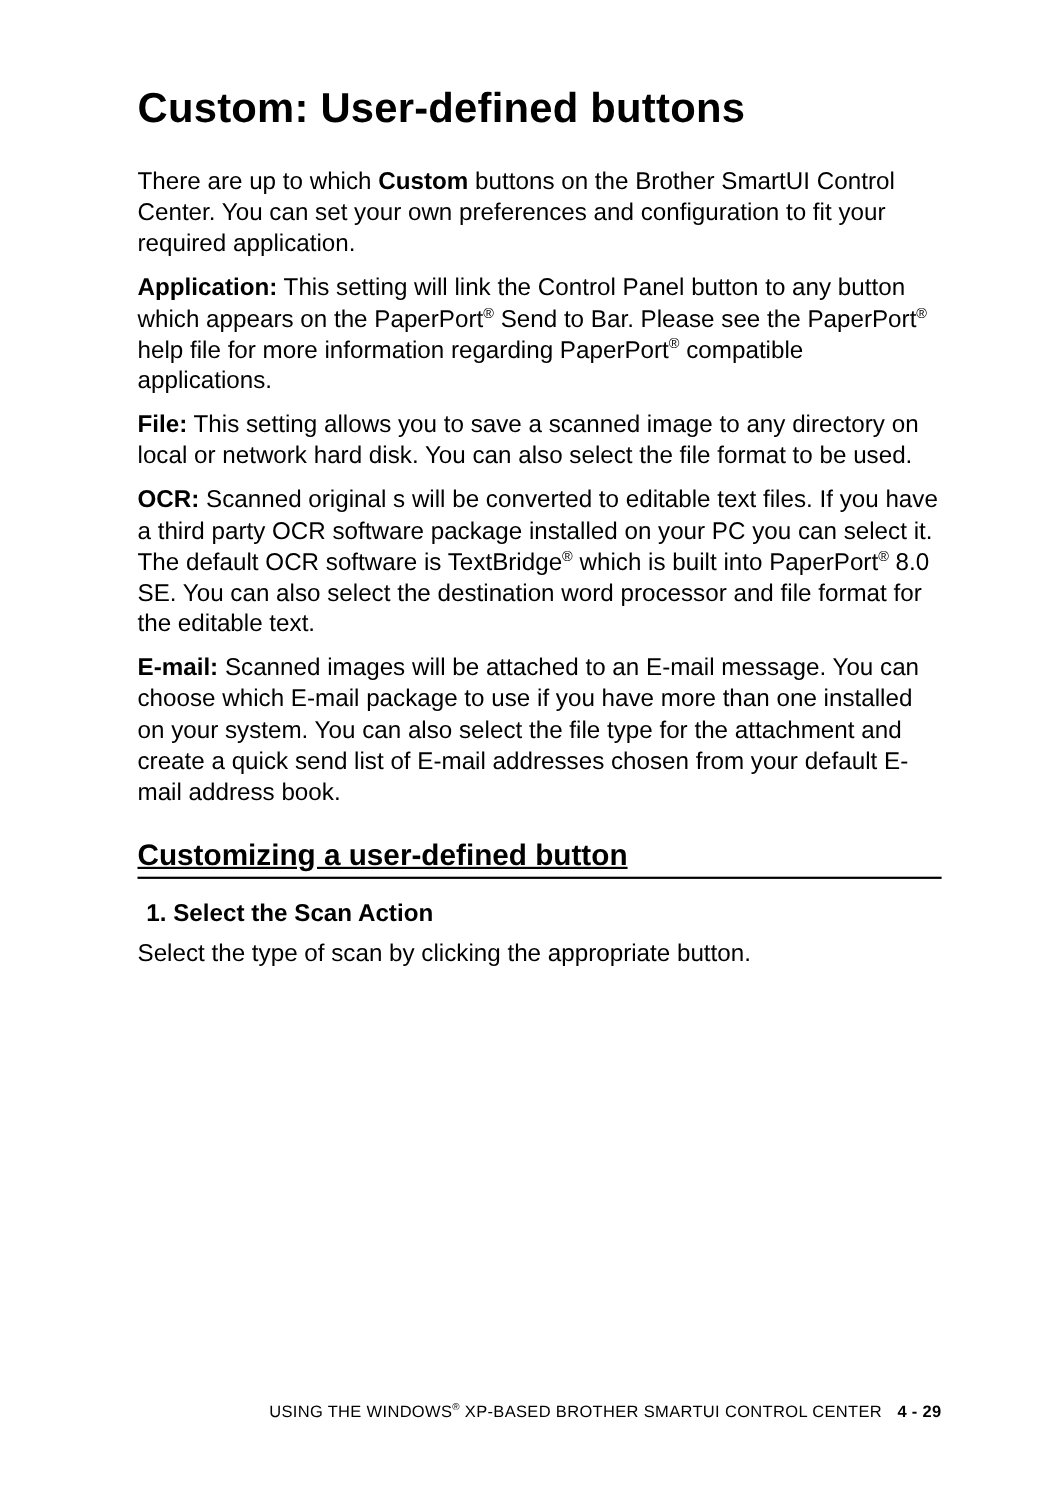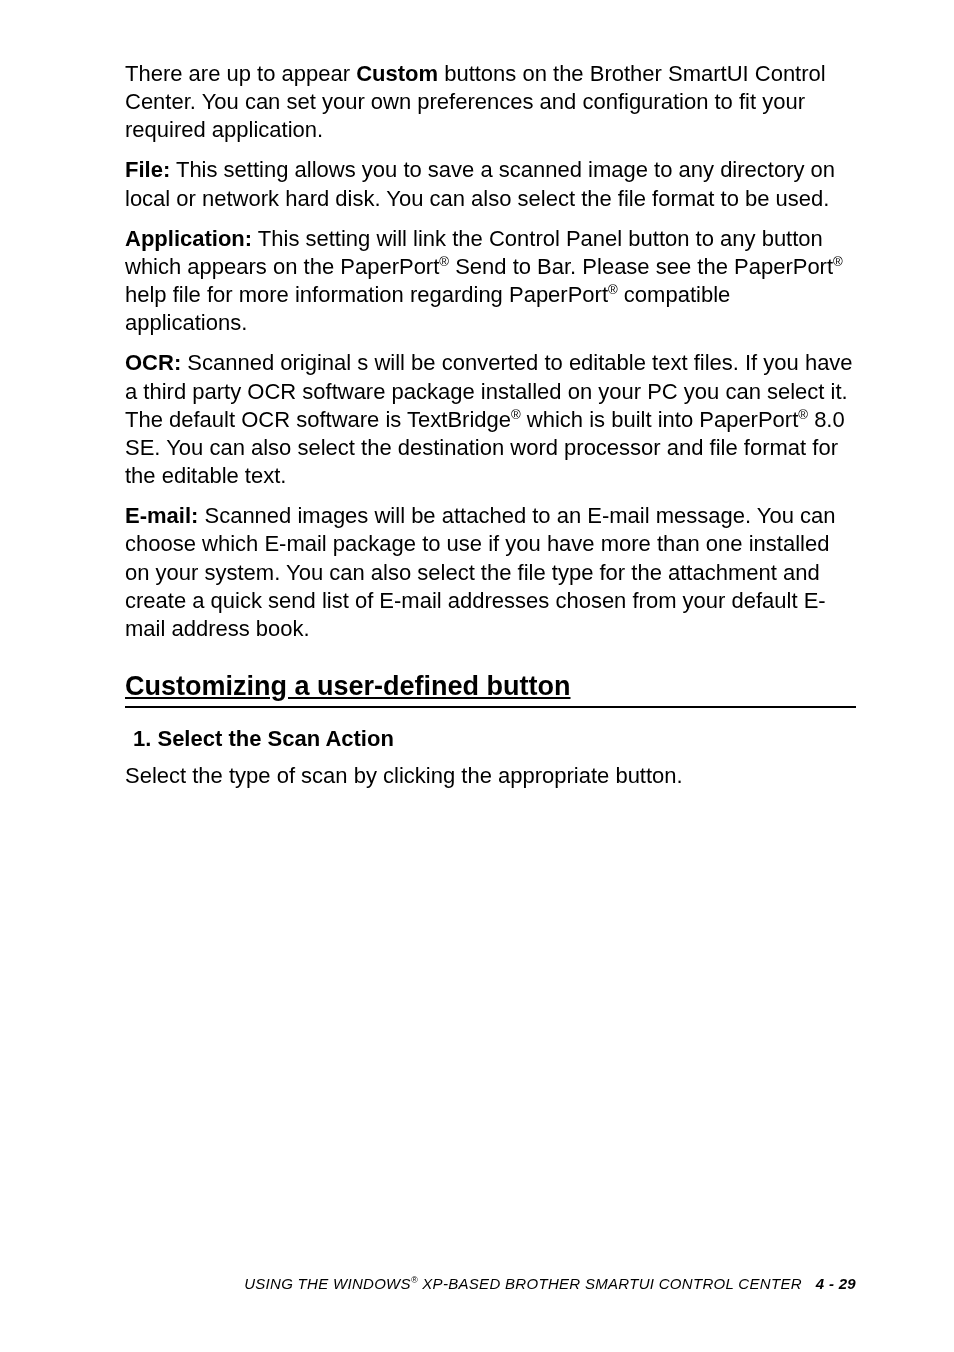--- a/index.html
+++ b/index.html
@@ -55,44 +55,44 @@
     margin: 18px 0 10px 8px;
   }
   .footer {
     position: absolute;
     bottom: 60px;
     right: 98px;
     left: 125px;
     text-align: right;
     font-size: 15px;
     letter-spacing: 0.3px;
-    font-style: italic;
   }
   .footer .pg {
     font-weight: bold;
     margin-left: 14px;
   }
 </style>
 </head>
 <body>
 
 <div class="page">
 
+  <h1 class="title">Custom: User-defined buttons</h1>
 
   <p class="para">
-    <span>There are up to appear </span><span class="bold">Custom</span><span> buttons on the Brother SmartUI Control Center. You can set your own preferences and configuration to fit your required application.</span>
+    <span>There are up to which </span><span class="bold">Custom</span><span> buttons on the Brother SmartUI Control Center. You can set your own preferences and configuration to fit your required application.</span>
   </p>
 
 
   <p class="para">
-    <span class="bold">File:</span><span>  This setting allows you to save a scanned image to any directory on local or network hard disk. You can also select the file format to be used.</span>
+    <span class="bold">Application:</span><span>  This setting will link the Control Panel button to any button which appears on the PaperPort</span><sup>®</sup><span> Send to Bar. Please see the PaperPort</span><sup>®</sup><span> help file for more information regarding PaperPort</span><sup>®</sup><span> compatible applications.</span>
   </p>
 
   <p class="para">
-    <span class="bold">Application:</span><span>  This setting will link the Control Panel button to any button which appears on the PaperPort</span><sup>®</sup><span> Send to Bar. Please see the PaperPort</span><sup>®</sup><span> help file for more information regarding PaperPort</span><sup>®</sup><span> compatible applications.</span>
+    <span class="bold">File:</span><span>  This setting allows you to save a scanned image to any directory on local or network hard disk. You can also select the file format to be used.</span>
   </p>
 
   <p class="para">
     <span class="bold">OCR:</span><span>  Scanned original s will be converted to editable text files. If you have a third party OCR software package installed on your PC you can select it. The default OCR software is TextBridge</span><sup>®</sup><span> which is built into PaperPort</span><sup>®</sup><span> 8.0 SE. You can also select the destination word processor and file format for the editable text.</span>
   </p>
 
   <p class="para">
     <span class="bold">E-mail:</span><span>  Scanned images will be attached to an E-mail message. You can choose which E-mail package to use if you have more than one installed on your system. You can also select the file type for the attachment and create a quick send list of E-mail addresses chosen from your default E-mail address book.</span>
   </p>
 

